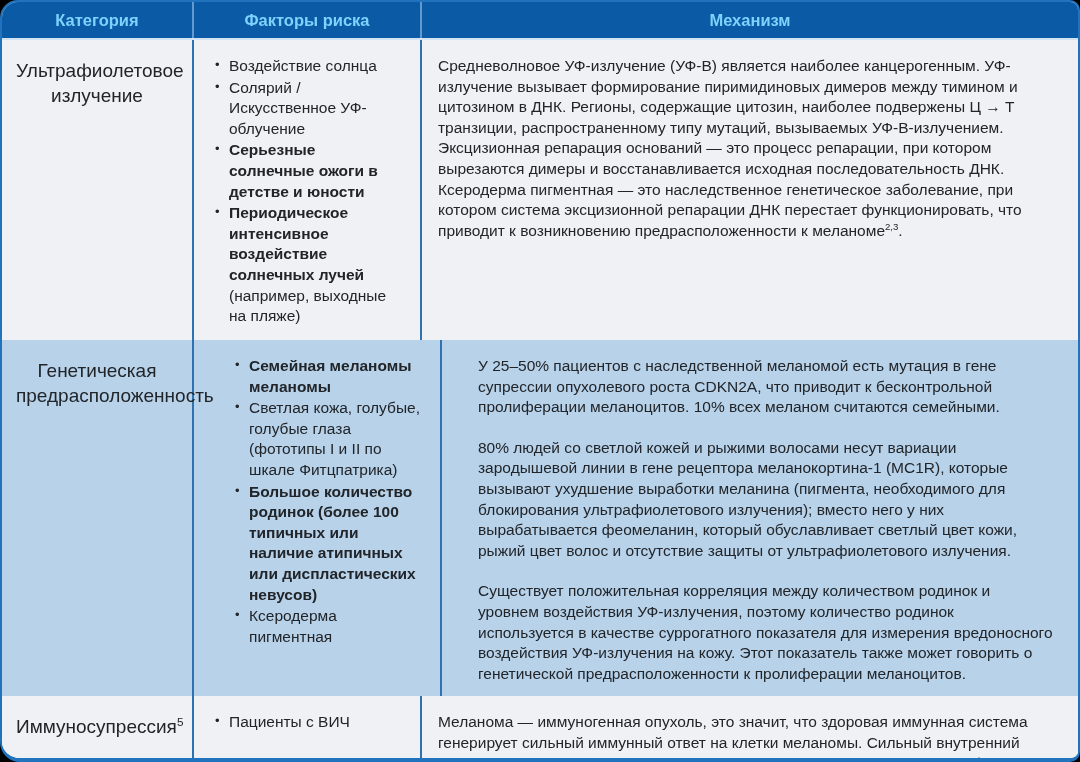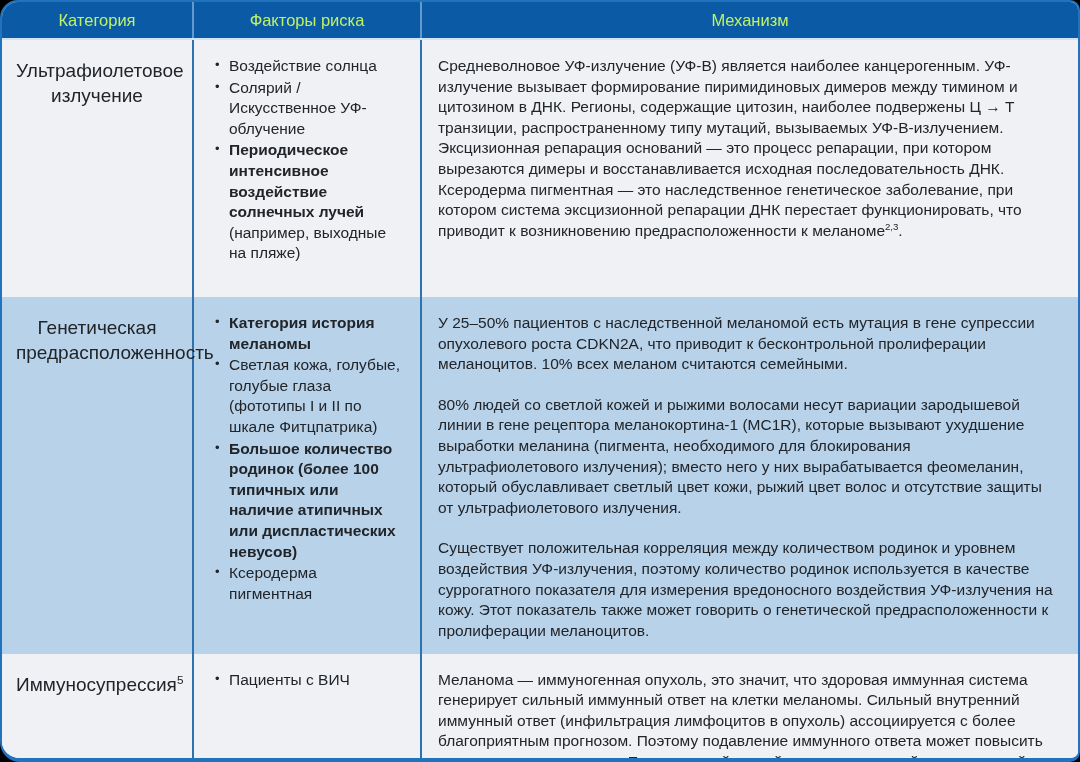--- a/index.html
+++ b/index.html
@@ -31,32 +31,32 @@
     display:grid;
     grid-template-columns:192px 228px 1fr;
   }
   .header{
     background:var(--header-bg);
     min-height:38px;
     border-bottom:2px solid #d2e4f4;
     flex:0 0 auto;
   }
   .hcell{
-    color:#bef264;
-    font-weight:normal;
+    color:#7dd3fc;
+    font-weight:bold;
     font-size:16.5px;
     display:flex;align-items:center;justify-content:center;
     padding:0 6px;
   }
   .hcell.div{border-right:2px solid var(--header-divider);}
   .row{flex:0 0 auto;}
   .row.light{background:var(--row-light);}
   .row.blue{background:var(--row-blue);}
   .row.uv{min-height:257px;}
-  .row.gen{min-height:315px;}
+  .row.gen{min-height:315px;gap:20px;}
   .row.immuno{flex:1 1 auto;}
   .cell{padding:16px 14px;font-size:15.5px;line-height:1.33;}
   .cell.div{border-right:2px solid var(--body-divider);}
   .cat{
     text-align:center;
     font-size:19px;
     padding-top:18px;
   }
   .rf{padding:16px 16px 12px 20px;}
   .rf ul{list-style:none;}
@@ -92,35 +92,36 @@
   </div>
 
   <div class="grid row light uv">
     <div class="cell div cat">
       <span>Ультрафиолетовое излучение</span><sup></sup>
     </div>
     <div class="cell div rf">
       <ul>
         <li><span class="b"></span><span>Воздействие солнца</span></li>
         <li><span class="b"></span><span>Солярий / Искусственное УФ-облучение</span></li>
+        <li><span class="b">Серьезные солнечные ожоги в детстве и юности</span><span></span></li>
         <li><span class="b">Периодическое интенсивное воздействие солнечных лучей</span><span> (например, выходные на пляже)</span></li>
       </ul>
     </div>
     <div class="cell mech">
       <p><span>Средневолновое УФ-излучение (УФ-B) является наиболее канцерогенным. УФ-излучение вызывает формирование пиримидиновых димеров между тимином и цитозином в ДНК. Регионы, содержащие цитозин, наиболее подвержены Ц → Т транзиции, распространенному типу мутаций, вызываемых УФ-B-излучением. Эксцизионная репарация оснований — это процесс репарации, при котором вырезаются димеры и восстанавливается исходная последовательность ДНК. Ксеродерма пигментная — это наследственное генетическое заболевание, при котором система эксцизионной репарации ДНК перестает функционировать, что приводит к возникновению предрасположенности к меланоме</span><sup>2,3</sup><span>.</span></p>
     </div>
   </div>
 
   <div class="grid row blue gen">
     <div class="cell div cat">
       <span>Генетическая предрасположенность</span><sup></sup>
     </div>
     <div class="cell div rf">
       <ul>
-        <li><span class="b">Категория история меланомы</span><span></span></li>
+        <li><span class="b">Семейная меланомы меланомы</span><span></span></li>
         <li><span class="b"></span><span>Светлая кожа, голубые, голубые глаза (фототипы I и II по шкале Фитцпатрика)</span></li>
         <li><span class="b">Большое количество родинок (более 100 типичных или наличие атипичных или диспластических невусов)</span><span></span></li>
         <li><span class="b"></span><span>Ксеродерма пигментная</span></li>
       </ul>
     </div>
     <div class="cell mech">
       <p><span>У 25–50% пациентов с наследственной меланомой есть мутация в гене супрессии опухолевого роста CDKN2A, что приводит к бесконтрольной пролиферации меланоцитов. 10% всех меланом считаются семейными.</span></p>
       <p><span>80% людей со светлой кожей и рыжими волосами несут вариации зародышевой линии в гене рецептора меланокортина-1 (MC1R), которые вызывают ухудшение выработки меланина (пигмента, необходимого для блокирования ультрафиолетового излучения); вместо него у них вырабатывается феомеланин, который обуславливает светлый цвет кожи, рыжий цвет волос и отсутствие защиты от ультрафиолетового излучения.</span></p>
       <p><span>Существует положительная корреляция между количеством родинок и уровнем воздействия УФ-излучения, поэтому количество родинок используется в качестве суррогатного показателя для измерения вредоносного воздействия УФ-излучения на кожу. Этот показатель также может говорить о генетической предрасположенности к пролиферации меланоцитов.</span></p>
     </div>

